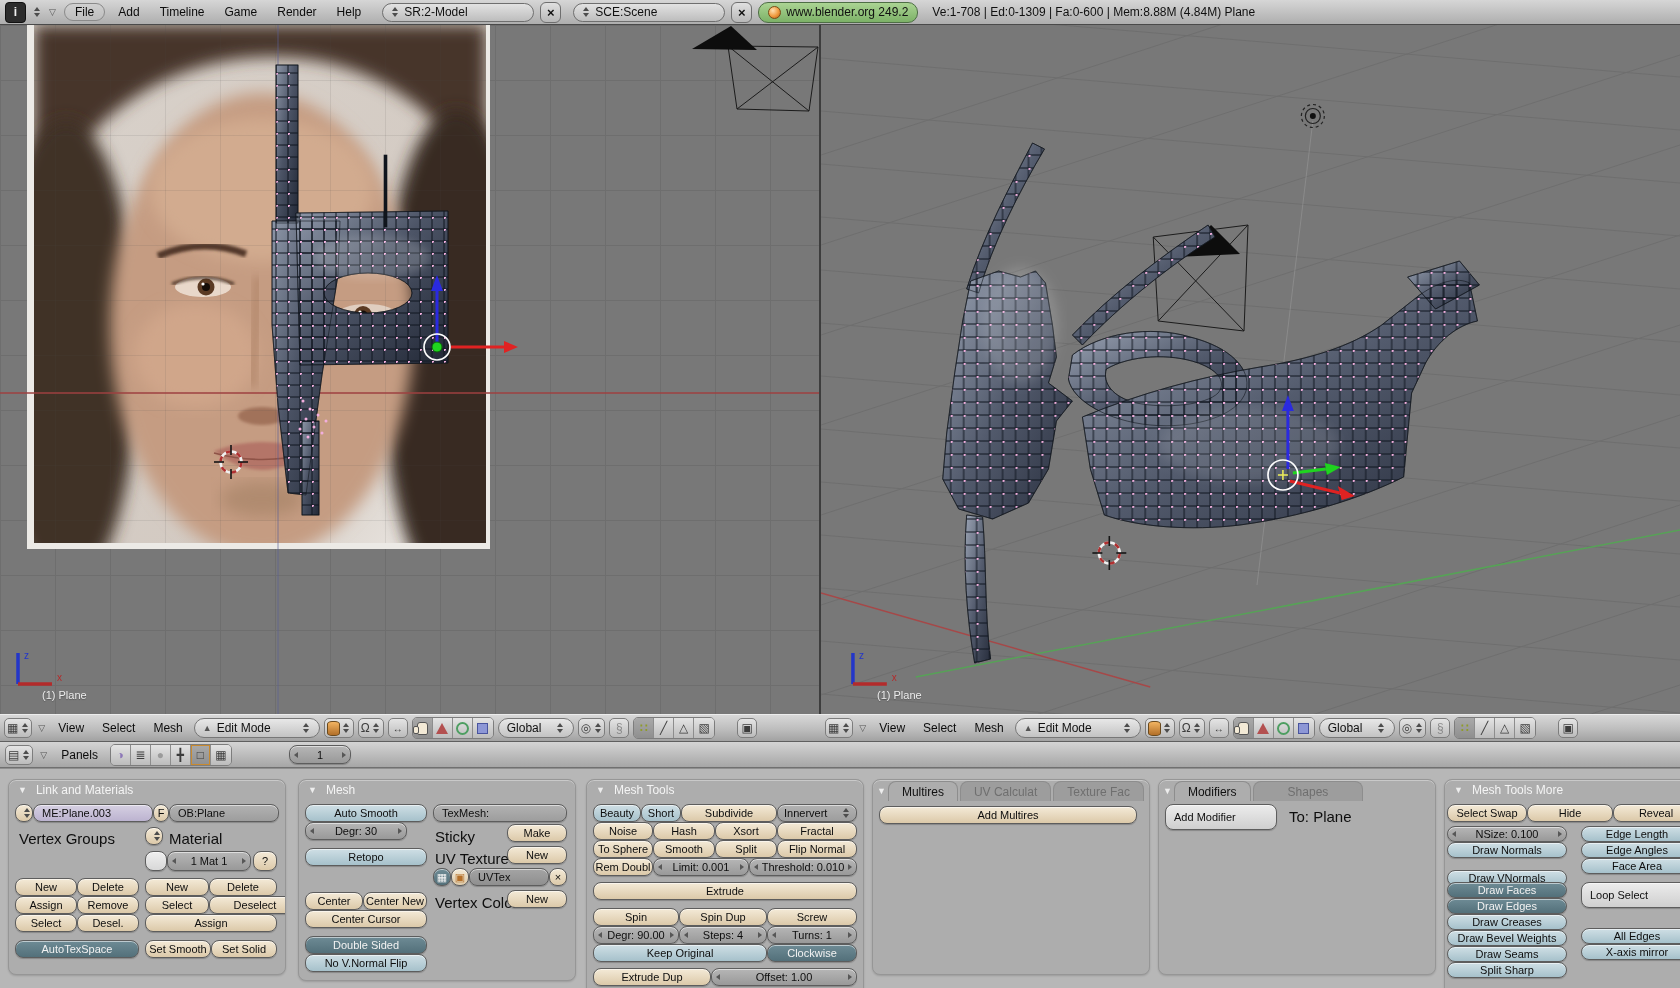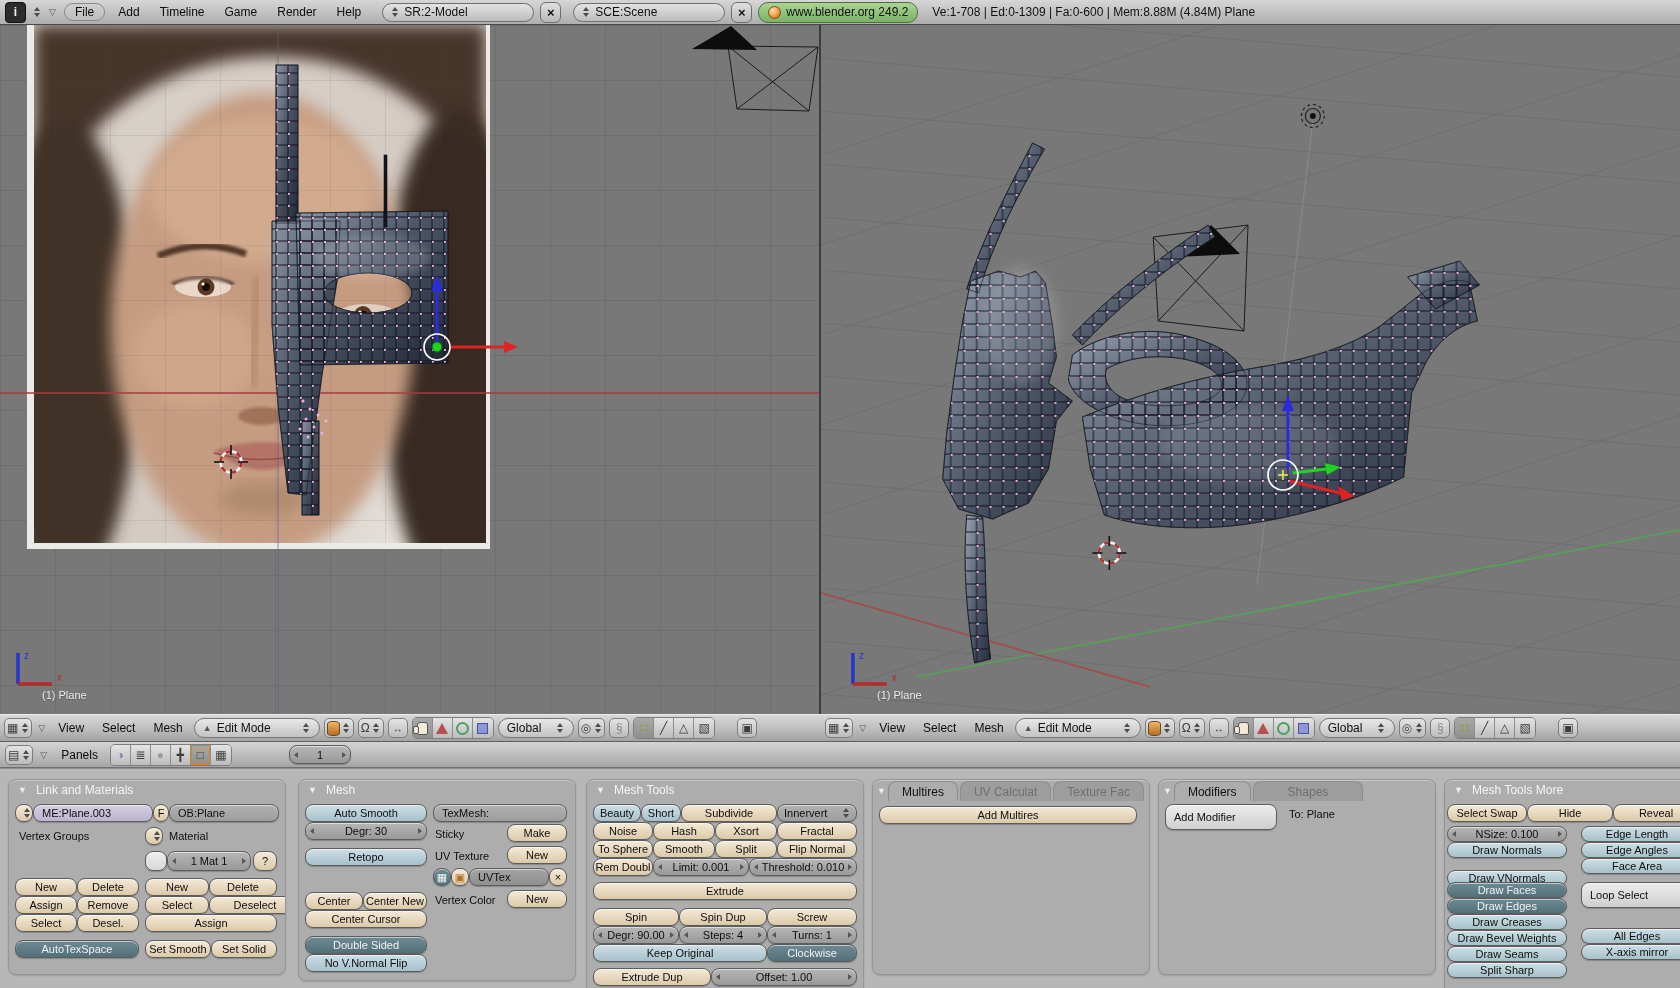--- a/index.html
+++ b/index.html
@@ -76,21 +76,21 @@
   .b.num::before{content:"";position:absolute;left:4px;top:50%;transform:translateY(-50%);
      border-top:3.5px solid transparent;border-bottom:3.5px solid transparent;border-right:4.5px solid #575757}
   .b.num::after{content:"";position:absolute;right:4px;top:50%;transform:translateY(-50%);
      border-top:3.5px solid transparent;border-bottom:3.5px solid transparent;border-left:4.5px solid #575757}
   .b.fld{background:linear-gradient(#b2b2b2,#9d9d9d);justify-content:flex-start;padding:0 8px}
   .b.fldsel{background:linear-gradient(#a4a4a4,#8f8f8f);justify-content:flex-start;padding:0 8px}
   .b.lav{background:linear-gradient(#d6d0e2,#bcb3d0);justify-content:flex-start;padding:0 8px}
   .b.wht{background:linear-gradient(#ececec,#cfcfcf);justify-content:flex-start;padding:12px 8px}
   .b.swatch{background:linear-gradient(#efefef,#d8d8d8)}
   .b.menu{justify-content:space-between;padding:0 6px}
-  .lbl{position:absolute;font-size:11px;white-space:nowrap;color:#0e0e0e}
+  .lbl{position:absolute;font-size:15px;white-space:nowrap;color:#0e0e0e}
   .small{font-size:10px}
 </style>
 </head>
 <body>
 
 <div class="topbar">
   <div class="infob">i</div>
   <span class="ud"></span>
   <span class="collapse">▽</span>
   <span class="mlabel pill">File</span>
@@ -576,21 +576,21 @@
     <div class="b" style="left:202px;top:160px;width:66px">Set Solid</div>
   </div>
 
   <div class="panel" style="left:298px;width:276px;height:200px">
     <div class="phead">
         <span class="ptri">▼</span>
         <span>Mesh</span>
       </div>
     <div class="b blue" style="left:6px;top:24px;width:122px">Auto Smooth</div>
     <div class="b fld" style="left:134px;top:24px;width:134px">TexMesh:</div>
-    <div class="b num" style="left:6px;top:42px;width:122px">Degr: 30</div>
+    <div class="b num" style="left:6px;top:42px;width:102px">Degr: 30</div>
     <span class="lbl" style="left:136px;top:48px">Sticky</span>
     <div class="b" style="left:208px;top:44px;width:60px">Make</div>
     <div class="b blue" style="left:6px;top:68px;width:122px">Retopo</div>
     <span class="lbl" style="left:136px;top:70px">UV Texture</span>
     <div class="b" style="left:208px;top:66px;width:60px">New</div>
     <div class="b dark" style="left:134px;top:88px;width:18px">
         <span>▦</span>
       </div>
     <div class="b" style="left:152px;top:88px;width:18px">
         <span style="color:#b5702a">▣</span>

